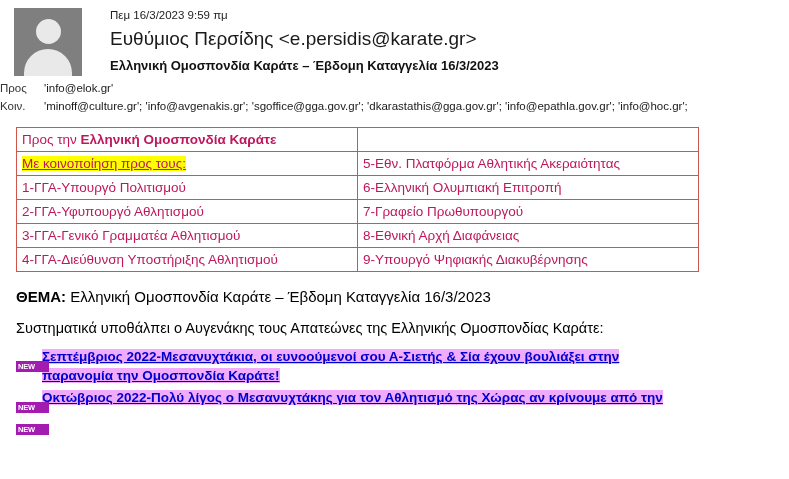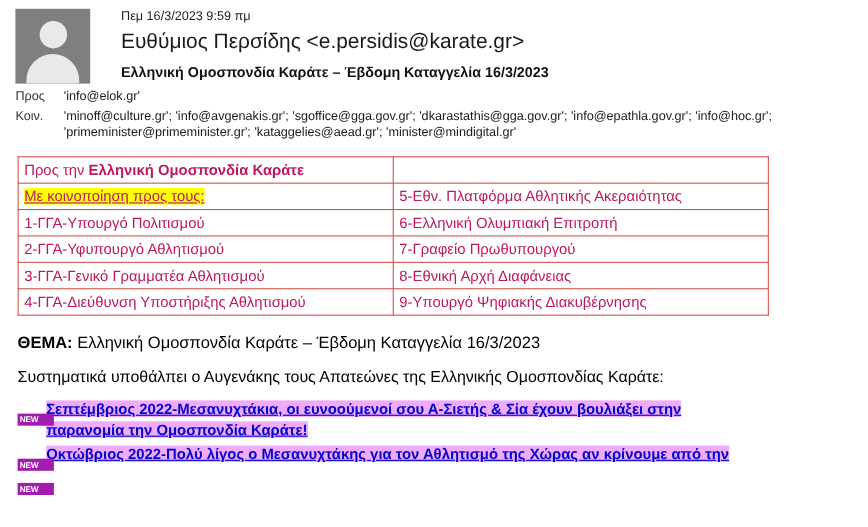--- a/index.html
+++ b/index.html
@@ -75,21 +75,21 @@
     font-size: 13px;
     font-weight: bold;
     color: #111;
     line-height: 18px;
     padding-top: 5px;
   }
 
   
   .recips {
     margin-top: 6px;
-    padding-left: 14px;
+    padding-left: 0;
     font-size: 11.5px;
     color: #1a1a1a;
   }
   .recip-row {
     display: flex;
     align-items: flex-start;
     padding-bottom: 3px;
   }
   .recip-label {
     width: 44px;
@@ -202,21 +202,20 @@
 
   <div class="recips">
     <div class="recip-row">
       <div class="recip-label">Προς</div>
       <div class="recip-val">'info@elok.gr'</div>
     </div>
     <div class="recip-row">
       <div class="recip-label">Κοιν.</div>
       <div class="recip-val multi">
         <span>'minoff@culture.gr'; 'info@avgenakis.gr'; 'sgoffice@gga.gov.gr'; 'dkarastathis@gga.gov.gr'; 'info@epathla.gov.gr'; 'info@hoc.gr';</span><br>
-        <span>'primeminister@primeminister.gr'; 'kataggelies@aead.gr'; 'minister@mindigital.gr'</span>
       </div>
     </div>
   </div>
 
   <div class="tbl-wrap">
     <table class="grid">
       <tbody>
           <tr>
         <td class="col-left"><span>Προς την </span><span class="b">Ελληνική Ομοσπονδία Καράτε</span></td>
         <td class="col-right"></td>

